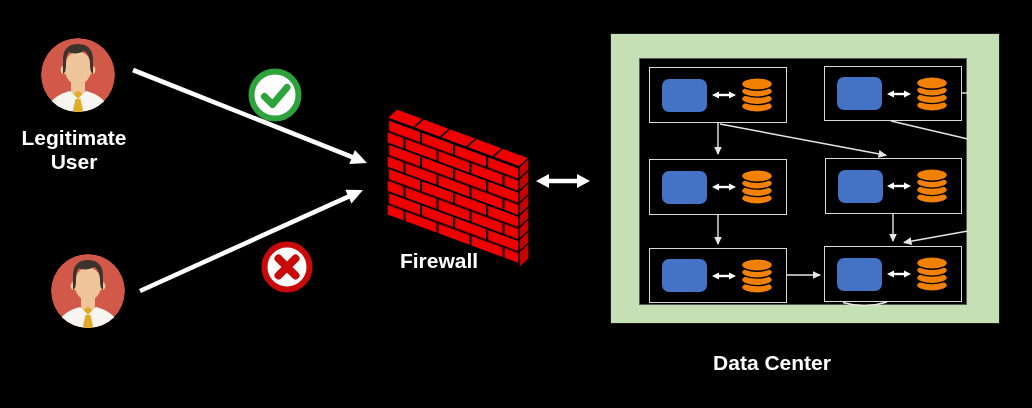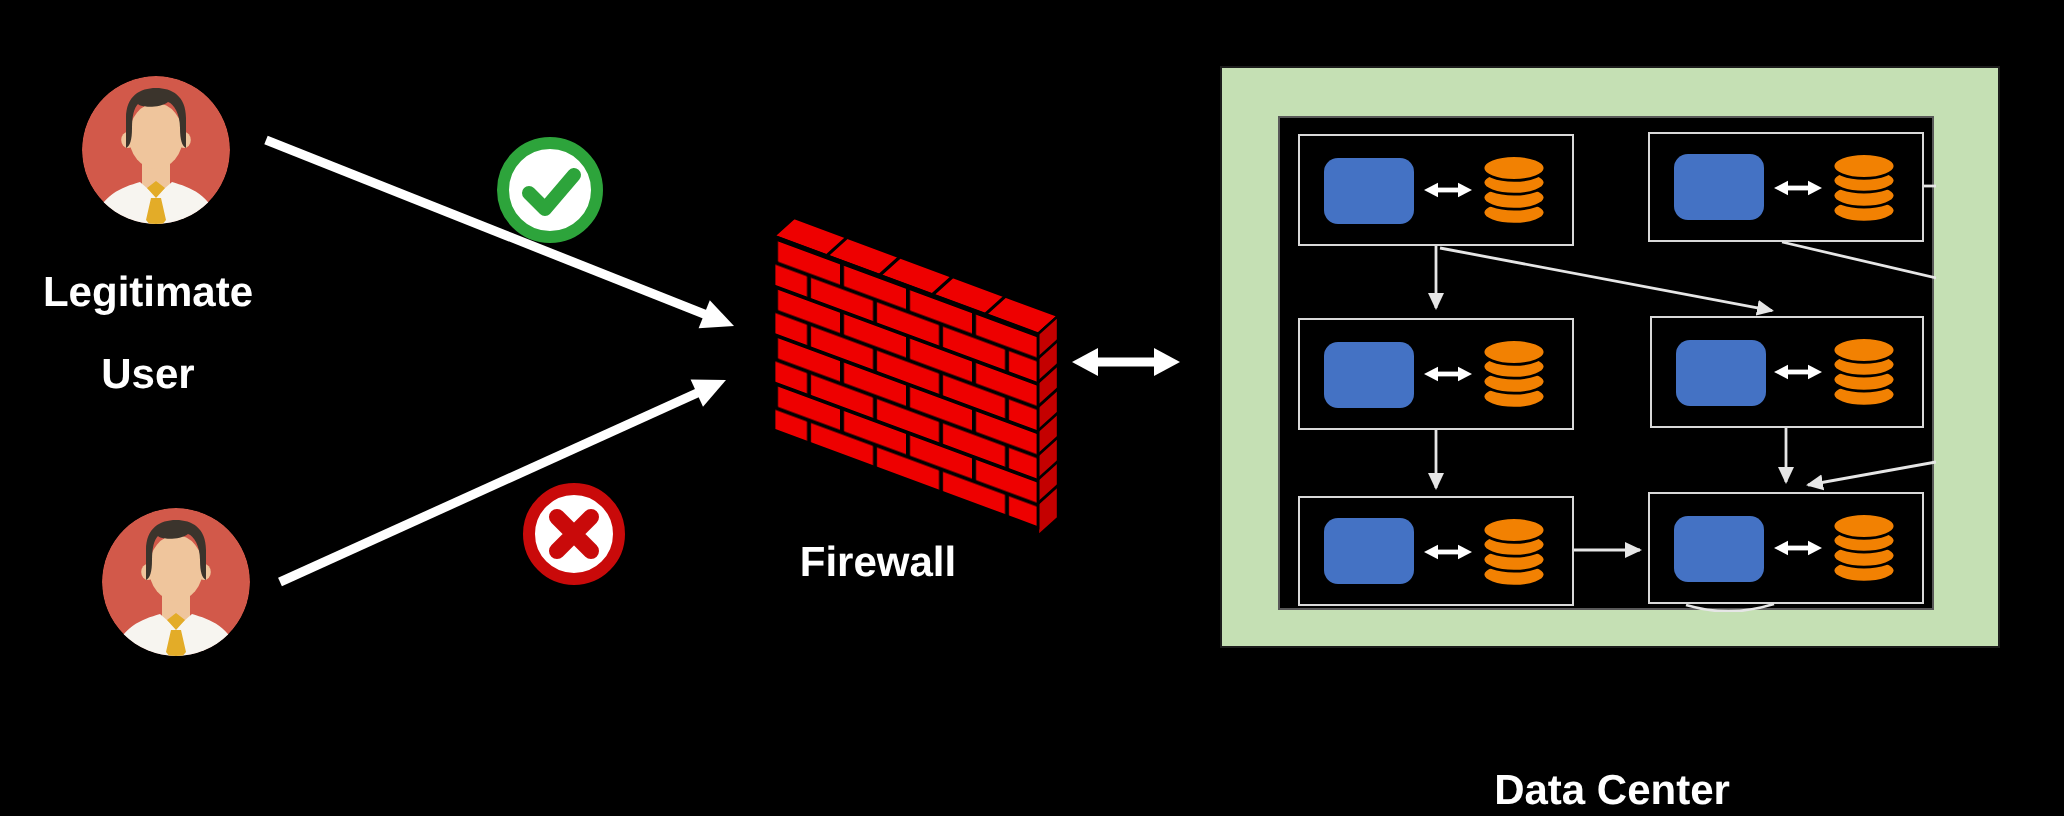--- a/index.html
+++ b/index.html
@@ -4,37 +4,37 @@
 <style>
   html,body{margin:0;padding:0;background:#000;}
   #canvas{
     position:relative;width:1032px;height:408px;
     background:var(--canvas-bg,#000);
     overflow:hidden;
     font-family:"Liberation Sans","DejaVu Sans",sans-serif;
   }
   .diagram-label{
     position:absolute;color:var(--label-white,#fff);
-    font-weight:700;font-size:21px;line-height:41px;text-align:center;
+    font-weight:700;font-size:21px;line-height:24px;text-align:center;
   }
   
   .avatar{position:absolute;width:76px;height:76px;}
   .avatar-legit{left:40px;top:37px;}
   .avatar-hacker{left:50px;top:253px;}
   .label-legit{left:14px;top:126px;width:120px;}
   .label-hacker{left:28px;top:334px;width:120px;}
   
   .status-icon{position:absolute;}
   .icon-check{left:248px;top:68px;width:54px;height:54px;}
   .icon-cross{left:261px;top:241px;width:52px;height:52px;}
   
   .svg-arrows{position:absolute;left:0;top:0;width:1032px;height:408px;pointer-events:none;}
   
   .firewall-svg{position:absolute;left:380px;top:100px;width:160px;height:185px;}
-  .label-firewall{left:379px;top:261px;width:120px;}
+  .label-firewall{left:379px;top:249px;width:120px;}
   
   .dc-frame{
     position:absolute;left:610px;top:33px;width:390px;height:291px;
     background:var(--dc-frame-green,#C5E0B4);
     border:1px solid #1c1c1c;box-sizing:border-box;
   }
   .dc-panel{
     position:absolute;left:28px;top:24px;width:328px;height:247px;
     background:#000;border:1px solid var(--panel-border,#555);
     box-sizing:border-box;
@@ -52,21 +52,21 @@
   .cell-r2r{left:185px;top:99px;width:137px;height:56px;}
   .cell-r3l{left:9px;top:189px;width:138px;height:55px;}
   .cell-r3r{left:184px;top:187px;width:138px;height:56px;}
   .server-box{
     width:45px;height:33px;border-radius:7px;
     background:var(--server-blue,#4472C4);flex:0 0 auto;
   }
   .cell-link{width:24px;height:12px;flex:0 0 auto;margin:0 2px;}
   .db-icon{width:34px;height:36px;flex:0 0 auto;}
   .dc-connectors{position:absolute;left:0;top:0;width:328px;height:247px;pointer-events:none;}
-  .label-datacenter{left:706px;top:351px;width:200px;margin-top:24px;}
+  .label-datacenter{left:672px;top:351px;width:200px;}
 </style>
 </head>
 <body>
 
 <svg aria-hidden="true" style="position:absolute;width:0;height:0">
   <defs>
     <clipPath id="av-clip">
         <circle cx="38" cy="38" r="37"></circle>
       </clipPath>
     <symbol id="avatar-symbol" viewBox="0 0 76 76">

